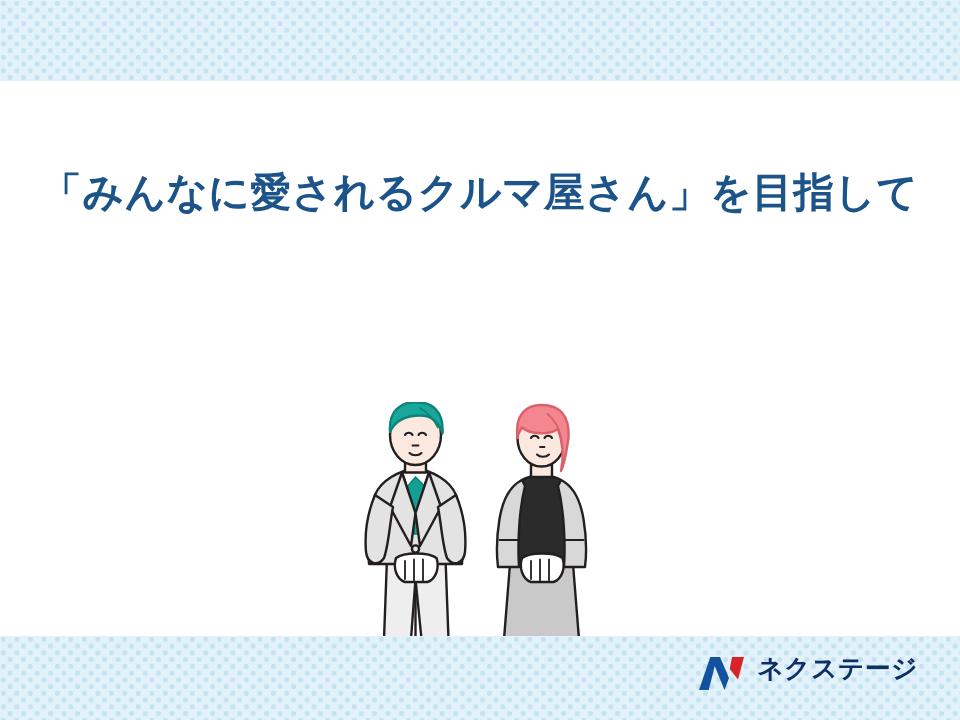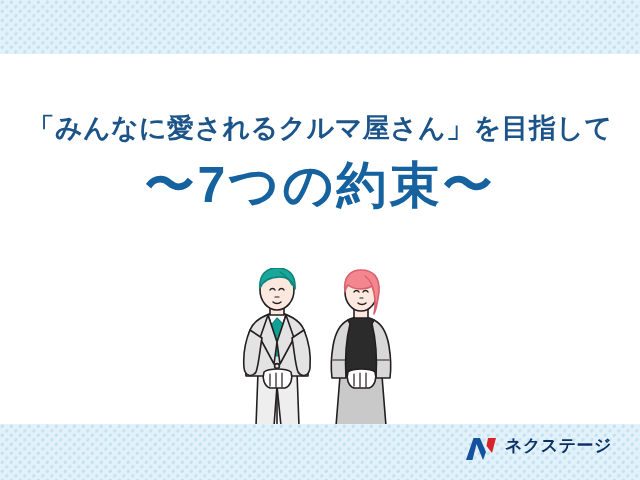--- a/index.html
+++ b/index.html
@@ -101,21 +101,20 @@
 </style>
 </head>
 <body>
 
 <div id="slide">
 
   <div id="band-top" class="dot-band"></div>
 
   <div class="headline-wrap">
     <div id="headline-line1">「みんなに愛されるクルマ屋さん」を目指して</div>
-    <div id="headline-line2">〜7つの約束〜</div>
   </div>
 
   <div id="illustration">
     <svg width="176" height="158" viewBox="0 0 176 158" xmlns="http://www.w3.org/2000/svg">
       <g stroke="#231f20" stroke-width="1.6" stroke-linejoin="round" stroke-linecap="round" fill="none">
 
         <path d="M22 104 L20 158 L38 158 L41 118 L45 158 L63 158 L61 104 Z" fill="#eeeeee"></path>
         <line x1="41" y1="118" x2="41" y2="158"></line>
 
         <path d="M41 44 C30 46 18 52 14 62 C10 74 9 92 10 108 L72 108 C73 92 72 74 68 62 C64 52 52 46 41 44 Z" fill="#e3e3e3"></path>

